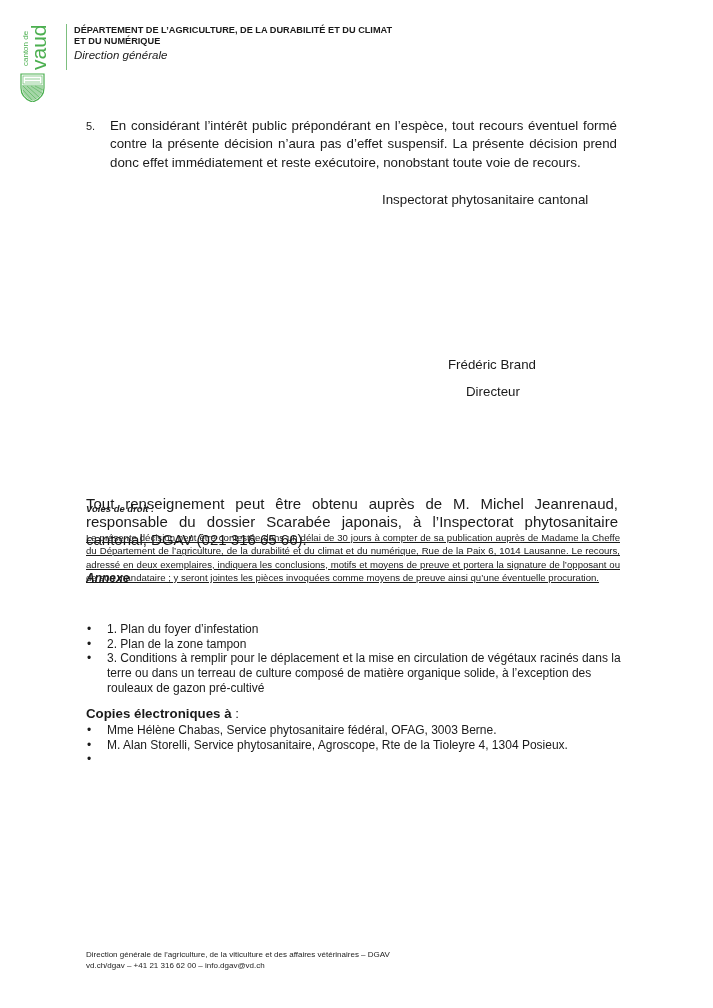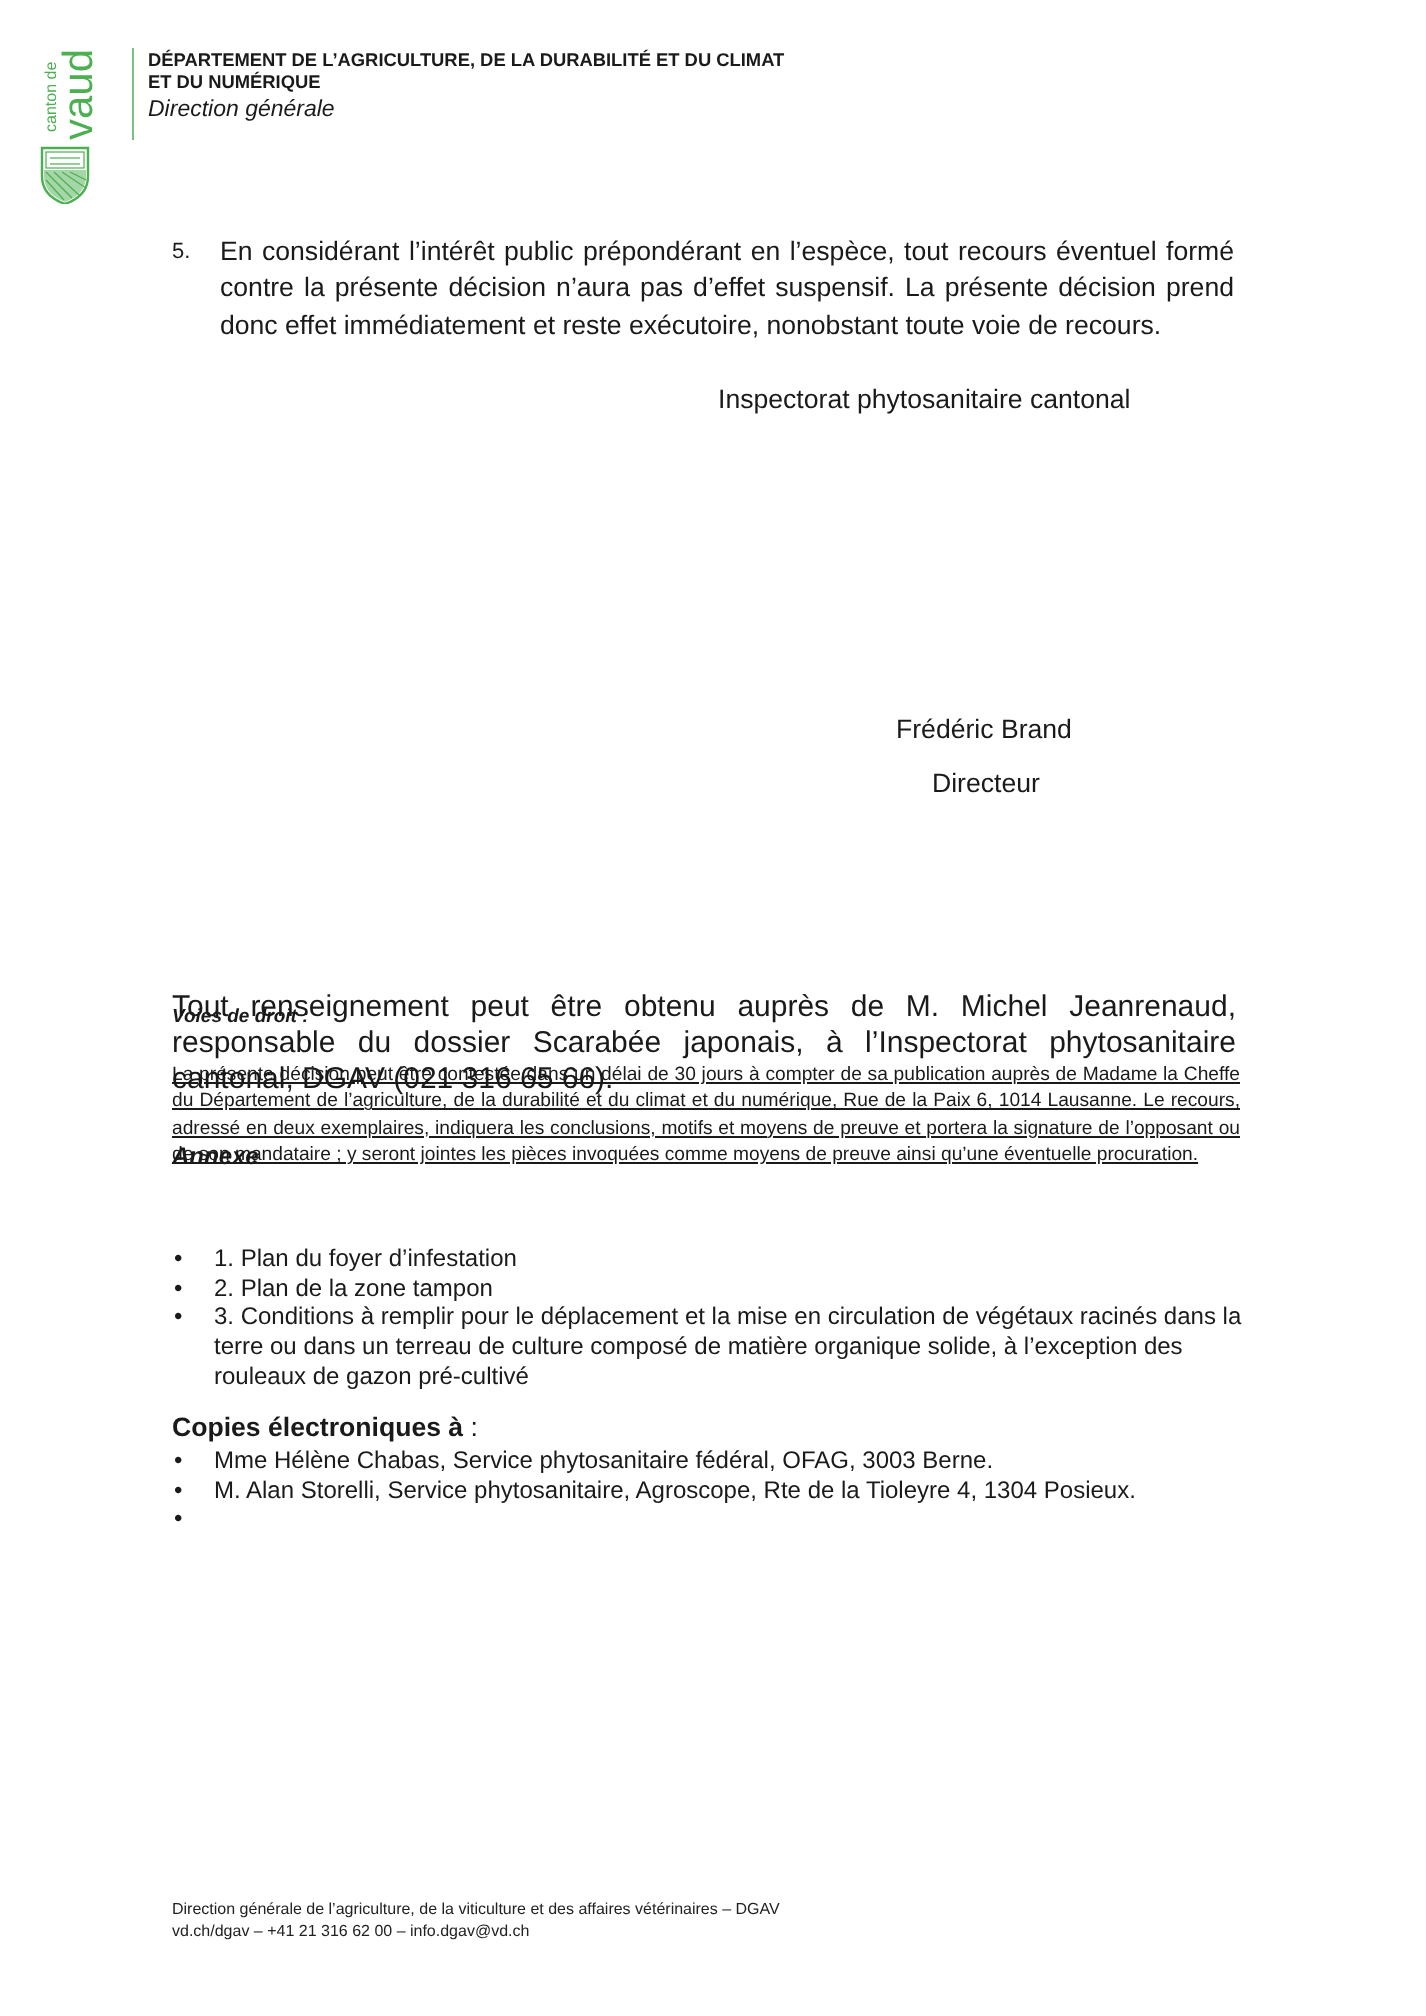--- a/index.html
+++ b/index.html
@@ -8,21 +8,21 @@
       font-family: "Liberation Sans", sans-serif; color: #1a1a1a;
     }
     .logo { position: absolute; left: 18px; top: 22px; width: 30px; height: 80px; }
     .vline { position: absolute; left: 66px; top: 24px; width: 1px; height: 46px; background: #7dbf7f; }
     .hdr { position: absolute; left: 74px; top: 25px; }
     .hdr .dept { font-size: 9.2px; font-weight: bold; line-height: 11px; letter-spacing: 0px; }
     .hdr .dir { font-size: 11.5px; font-style: italic; line-height: 14px; margin-top: 1px; }
 
     .num5 { position: absolute; left: 86px; top: 120px; font-size: 11px; }
     .p5 { position: absolute; left: 110px; top: 117px; width: 507px; font-size: 13.3px; line-height: 18.3px; text-align: justify; }
-    .sig1 { position: absolute; left: 359px; top: 192px; font-size: 13.3px; }
+    .sig1 { position: absolute; left: 382px; top: 192px; font-size: 13.3px; }
     .sig2 { position: absolute; left: 448px; top: 357px; font-size: 13.3px; }
     .sig3 { position: absolute; left: 466px; top: 384px; font-size: 13.3px; text-align: center; }
 
     .info { position: absolute; left: 86px; top: 458px; width: 532px; font-size: 15px; line-height: 18px; text-align: justify; margin-top: 37px; }
     .vdd { position: absolute; left: 86px; top: 503px; font-size: 9.5px; font-weight: bold; font-style: italic; }
     .vdd-text { position: absolute; left: 86px; top: 531px; width: 534px; font-size: 9.6px; line-height: 13.3px; text-align: justify; text-decoration: underline; }
 
     .annexe-h { position: absolute; left: 86px; top: 571px; font-size: 12px; font-weight: bold; font-style: italic; }
     ul.blist { list-style: none; margin: 0; padding: 0; position: absolute; left: 86px; }
     ul.blist li { position: relative; padding-left: 21px; }

